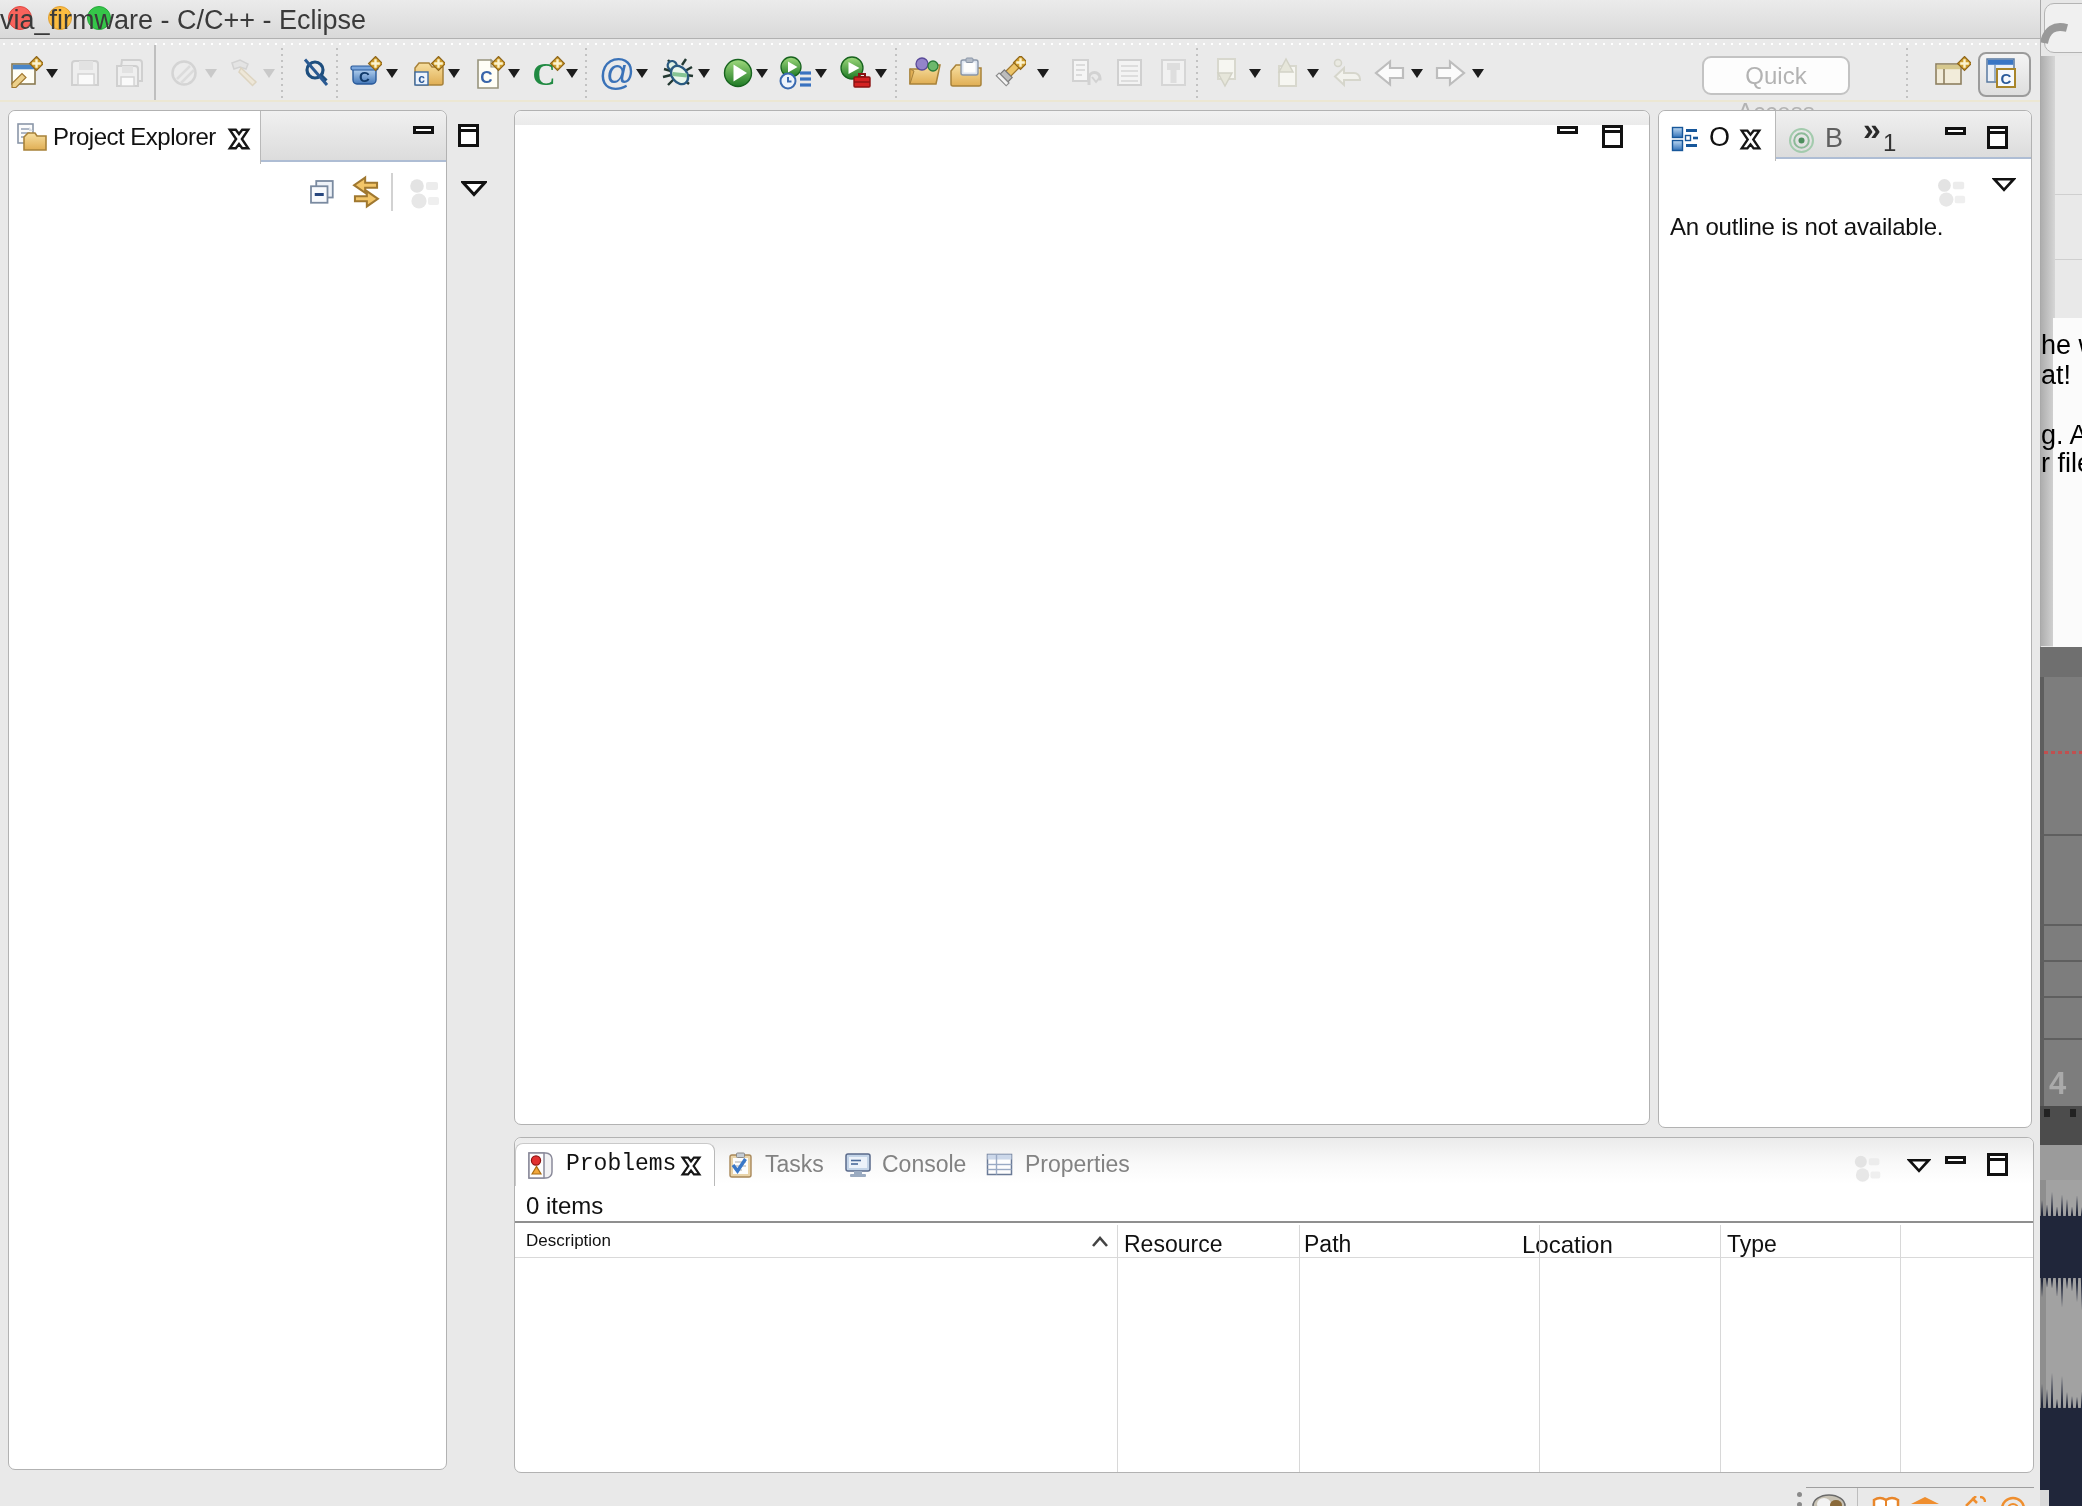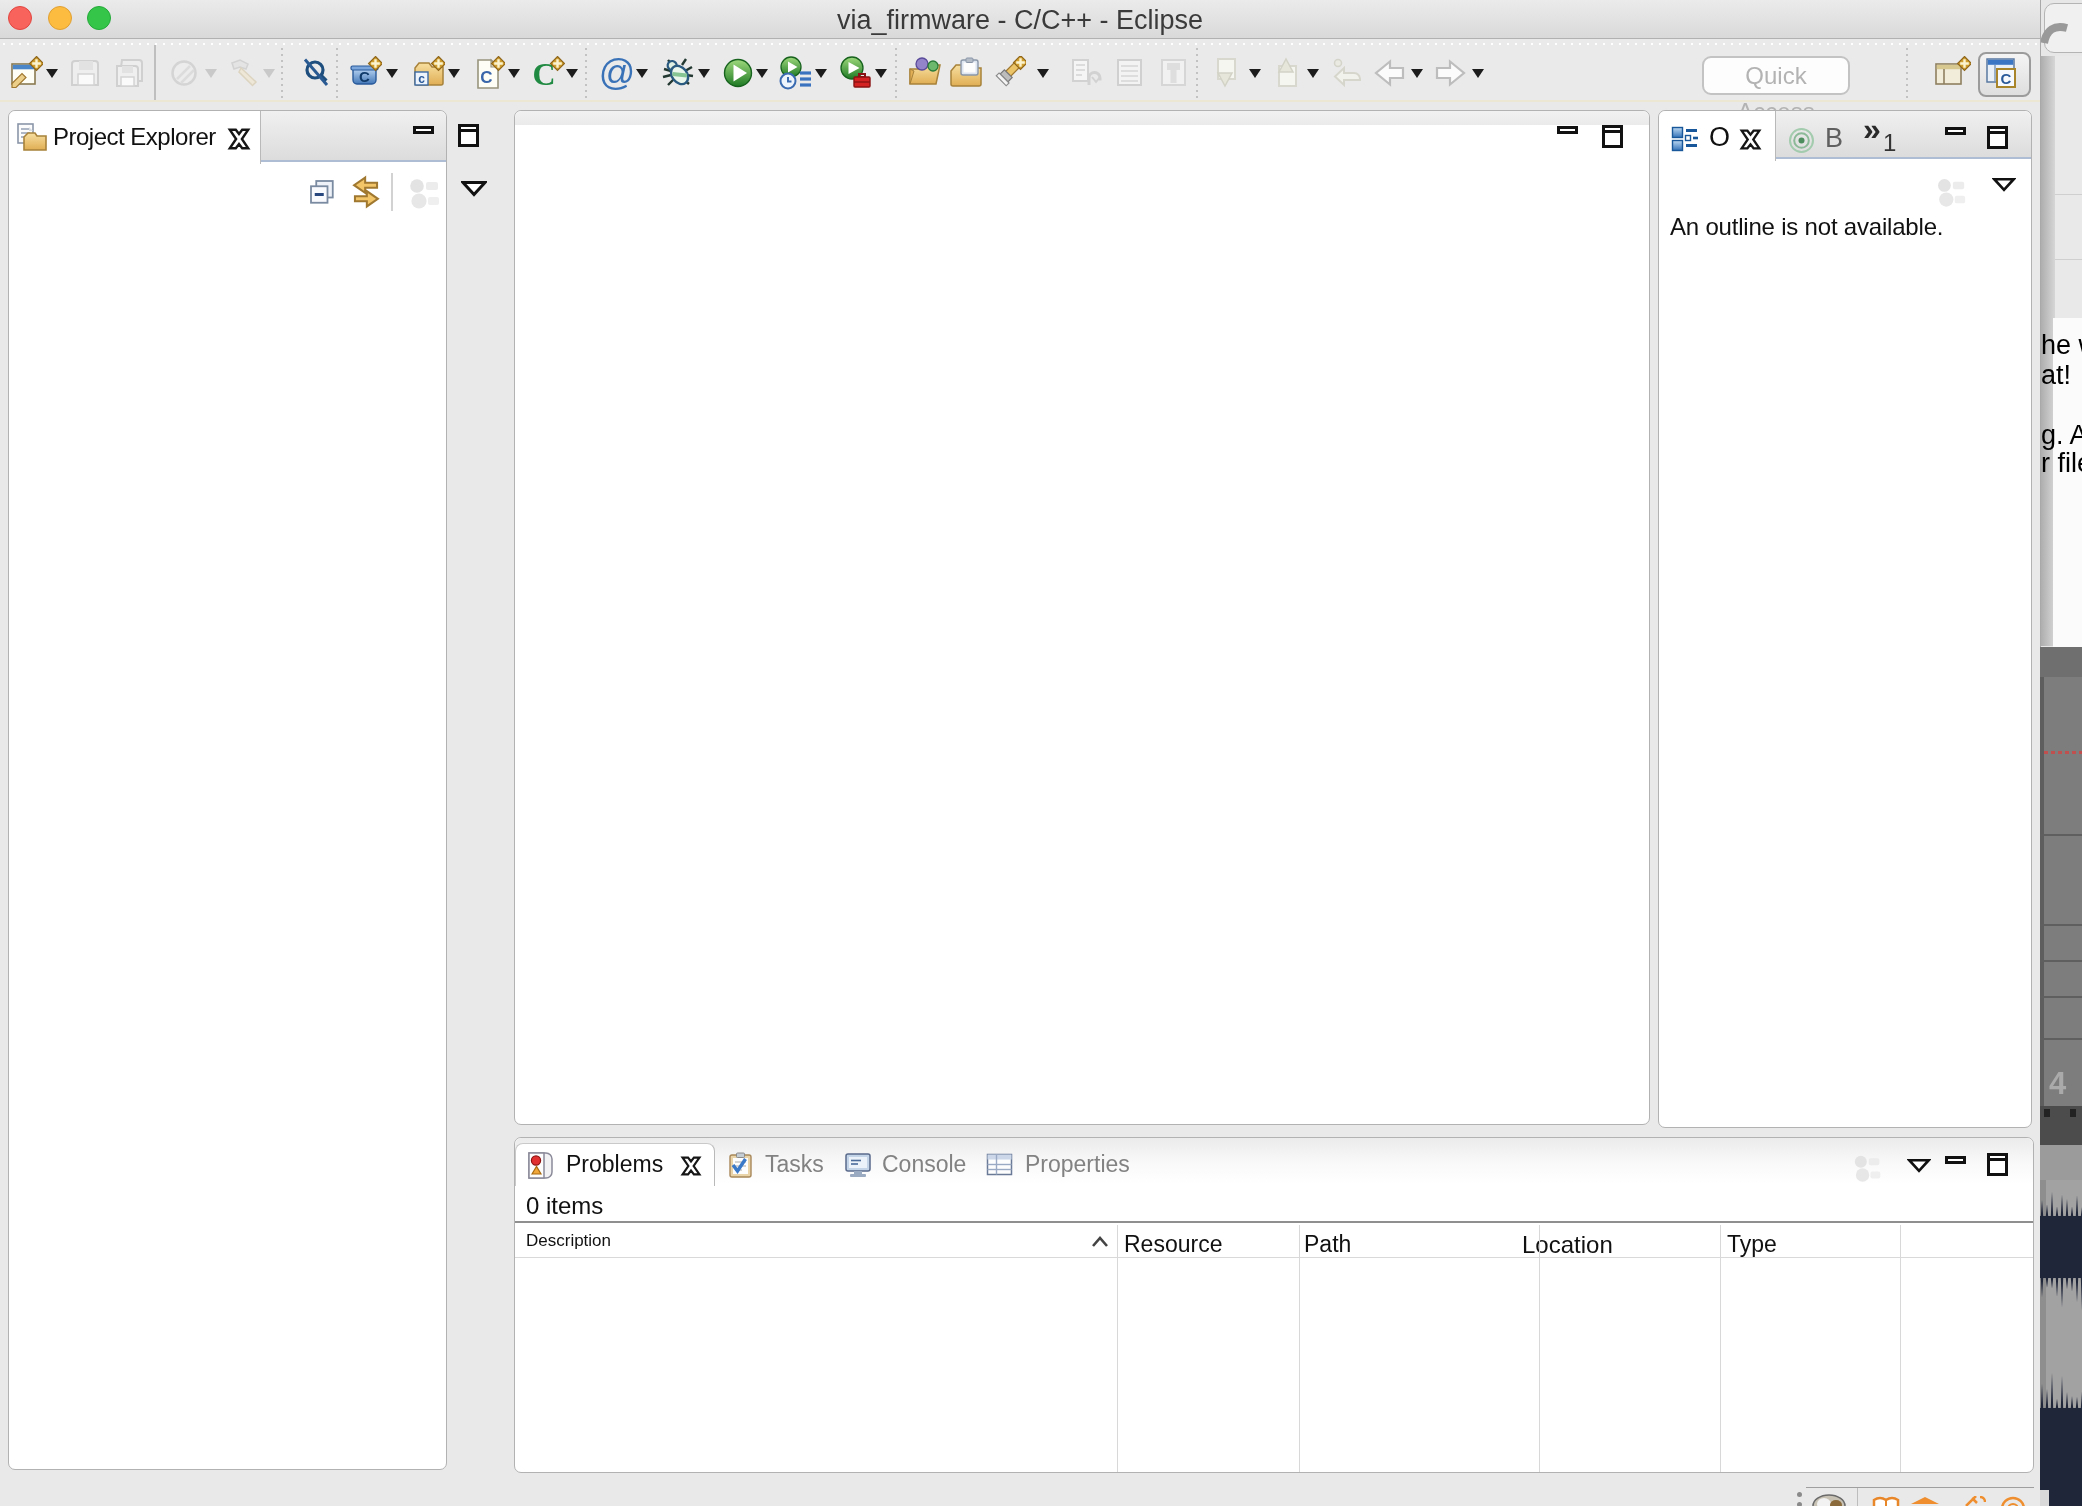--- a/index.html
+++ b/index.html
@@ -1,21 +1,21 @@
 <!DOCTYPE html>
 <html><head>
 <meta charset="utf-8">
 <style>
 * { margin:0; padding:0; box-sizing:border-box; }
 html,body { width:2082px; height:1506px; font-family:"Liberation Sans",sans-serif; background:#e9e9e9; position:relative; overflow:hidden; }
 .abs { position:absolute; }
 
 #titlebar { position:absolute; left:0; top:0; width:2040px; height:39px; background:linear-gradient(#ebebeb,#d9d9d9); border-bottom:1px solid #b1b1b1; }
 .tl { position:absolute; top:6px; width:24px; height:24px; border-radius:50%; }
-#title { position:absolute; top:5px; left:0; width:2040px; text-align:center; font-size:27px; color:#3a3a3a; }
+#title { position:absolute; top:5px; left:0; width:2040px; text-align:left; font-size:27px; color:#3a3a3a; }
 
 #toolbar { position:absolute; left:0; top:40px; width:2040px; height:62px; background:#eaeaea; border-bottom:2px solid #ece7d3; }
 #toolbar::before { content:""; position:absolute; left:0; top:2px; width:2040px; height:4px; background-image:radial-gradient(circle 2px, #ffffff 60%, transparent 61%); background-size:8px 4px; }
 .tbi { position:absolute; top:16px; width:34px; height:34px; }
 .arr { position:absolute; top:29px; width:0; height:0; border-left:6px solid transparent; border-right:6px solid transparent; border-top:9px solid #1c1c1c; }
 .sep { position:absolute; top:5px; height:55px; width:2px; background:#bfbfbf; }
 .dsep { position:absolute; top:8px; height:50px; width:2px; background-image:linear-gradient(#c2c2c2 40%, transparent 40%); background-size:2px 6px; }
 
 .panel { position:absolute; background:#fff; border:1px solid #b2b2b2; border-radius:7px; }
 .tabstrip { position:absolute; left:0; top:0; right:0; background:linear-gradient(#f0f0f0,#dcdcdc); border-radius:7px 7px 0 0; }
@@ -378,21 +378,21 @@
 
 <div class="panel" id="bottompanel" style="left:514px; top:1137px; width:1520px; height:336px;">
   <div class="tabstrip" style="height:46px; background:linear-gradient(#ebebeb,#f9f9f9 55%,#ffffff); border-bottom:none;"></div>
   <div class="sel-tab" style="left:0; top:5px; width:200px; height:43px; border-radius:8px 8px 0 0; border-left:1px solid #c9c9c9; border-top:1px solid #c9c9c9;"></div>
   <svg class="abs" style="left:11px; top:13px; width:29px; height:29px;" viewBox="0 0 29 29">
     <path d="M3 2 h17 a6 6 0 0 1 6 6 v13 a6 6 0 0 1-6 6 h-17 z" fill="#f2f2f4" stroke="#8a8a9a" stroke-width="1.5"></path>
     <rect x="3" y="2" width="15" height="25" fill="#fdfdfd" stroke="#8a8a9a" stroke-width="1.5"></rect>
     <circle cx="10" cy="9.5" r="4.6" fill="#e23030" stroke="#8e1010" stroke-width="1.2"></circle>
     <path d="M6 23 l4.5-7.5 l4.5 7.5 z" fill="#f2a73a" stroke="#a86a10" stroke-width="1.2"></path>
   </svg>
-  <div class="txt" style="left:51px; top:13px; font-size:23px; color:#111;">Problems</div>
+  <div class="txt" style="left:51px; top:13px; font-size:23px; color:#111;font-family:Liberation Mono, monospace;">Problems</div>
   <svg class="abs" style="left:165px; top:17px; width:22px; height:22px;" viewBox="0 0 24 24">
     <path d="M2.8 2.8 L8.8 2.8 L12 7 L15.2 2.8 L21.2 2.8 L14.9 12 L21.2 21.2 L15.2 21.2 L12 17 L8.8 21.2 L2.8 21.2 L9.1 12 Z" fill="#ffffff" stroke="#161616" stroke-width="2.4" stroke-linejoin="miter"></path>
   </svg>
   <svg class="abs" style="left:212px; top:13px; width:28px; height:28px;" viewBox="0 0 28 28">
     <rect x="3" y="4" width="21" height="22" rx="2" fill="#e9d4aa" stroke="#a8885a" stroke-width="1.4"></rect>
     <rect x="6" y="7" width="15" height="16" fill="#fdfdfd"></rect>
     <rect x="9.5" y="2" width="8" height="4.5" rx="1" fill="#c4ccd4" stroke="#8a8a8a" stroke-width="1"></rect>
     <g stroke="#c0c0c0" stroke-width="1.4">
         <line x1="8" y1="11" x2="19" y2="11"></line>
         <line x1="8" y1="15" x2="19" y2="15"></line>

